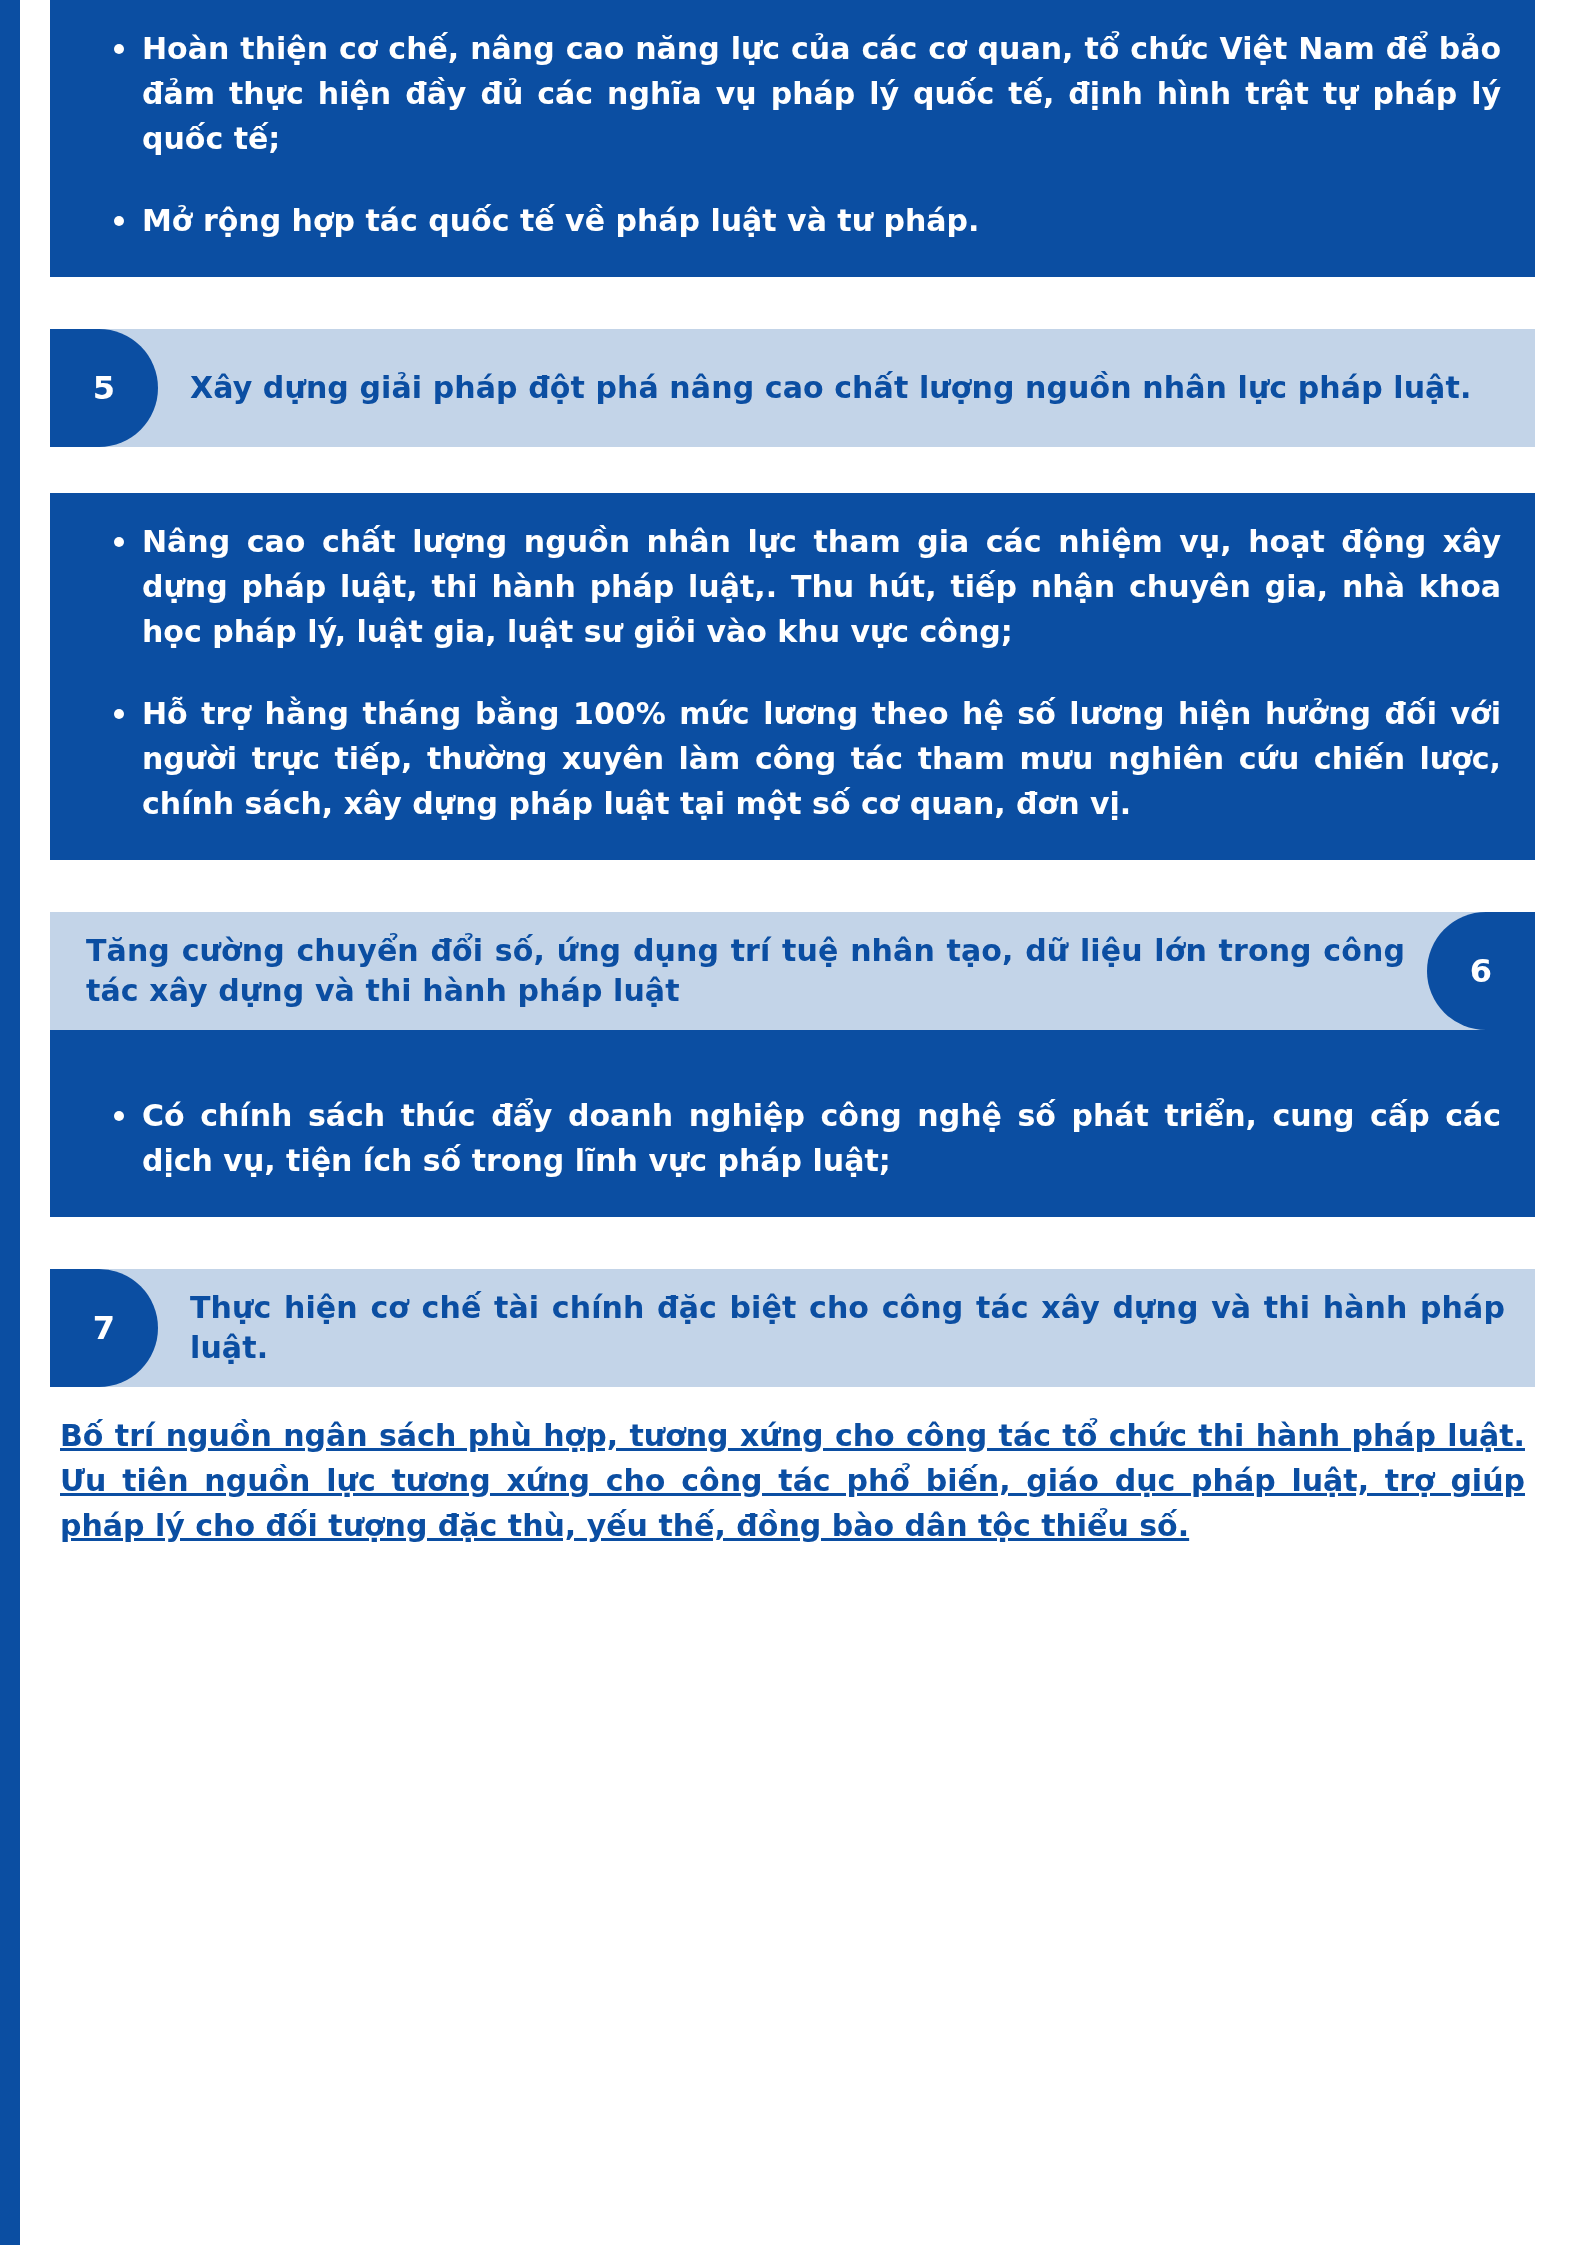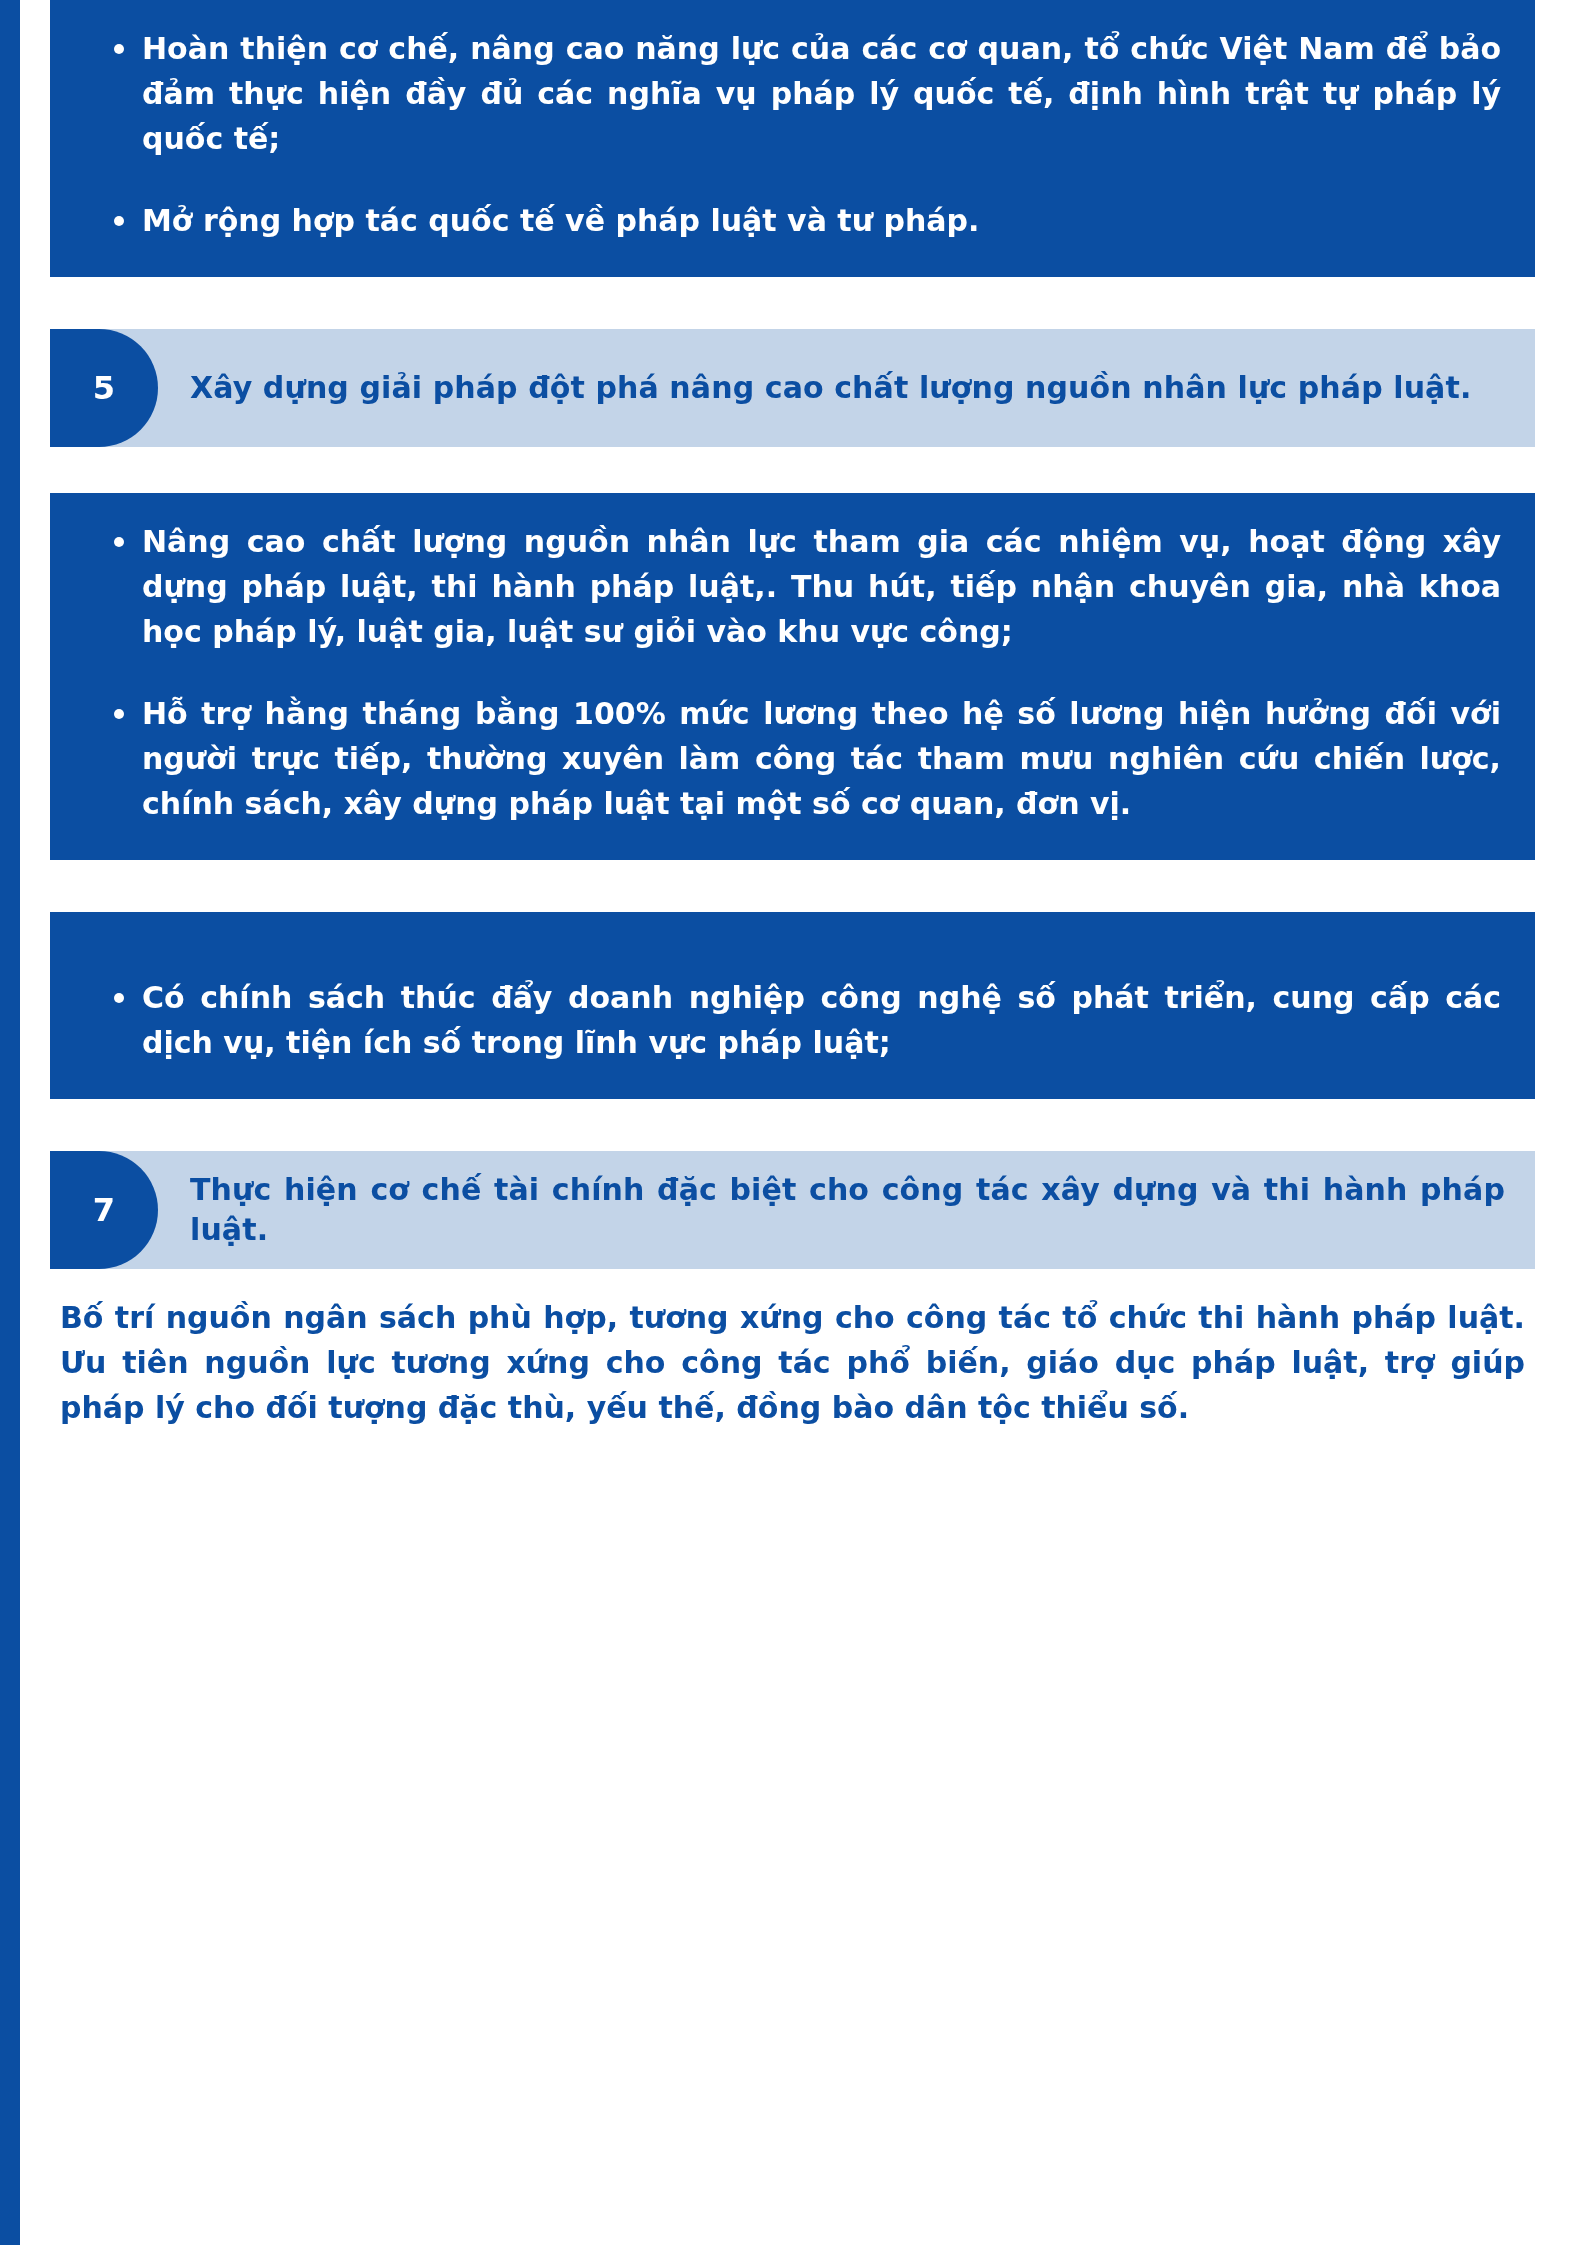--- a/index.html
+++ b/index.html
@@ -137,20 +137,21 @@
     border-radius: 50%;
     background: currentColor;
   }
 
   .para {
     font-size: 30px;
     font-weight: bold;
     line-height: 1.5;
     text-align: justify;
     margin: 0;
+    text-decoration: underline;
   }
 </style>
 </head>
 <body>
 
 <div class="page">
 
   <div class="left-rail"></div>
 
   <div class="content">
@@ -171,20 +172,24 @@
       </div>
       <div class="sec-body gap-top">
         <ul class="bullets">
           <li>Nâng cao chất lượng nguồn nhân lực tham gia các nhiệm vụ, hoạt động xây dựng pháp luật, thi hành pháp luật,. Thu hút, tiếp nhận chuyên gia, nhà khoa học pháp lý, luật gia, luật sư giỏi vào khu vực công;</li>
           <li>Hỗ trợ hằng tháng bằng 100% mức lương theo hệ số lương hiện hưởng đối với người trực tiếp, thường xuyên làm công tác tham mưu nghiên cứu chiến lược, chính sách, xây dựng pháp luật tại một số cơ quan, đơn vị.</li>
         </ul>
       </div>
     </div>
 
     <div class="section">
+      <div class="sec-header num-right">
+        <div class="sec-title">Tăng cường chuyển đổi số, ứng dụng trí tuệ nhân tạo, dữ liệu lớn trong công tác xây dựng và thi hành pháp luật</div>
+        <div class="num-badge right">6</div>
+      </div>
       <div class="sec-body">
         <ul class="bullets">
           <li>Có chính sách thúc đẩy doanh nghiệp công nghệ số phát triển, cung cấp các dịch vụ, tiện ích số trong lĩnh vực pháp luật;</li>
         </ul>
       </div>
     </div>
 
     <div class="section">
       <div class="sec-header num-left">
         <div class="num-badge left">7</div>

